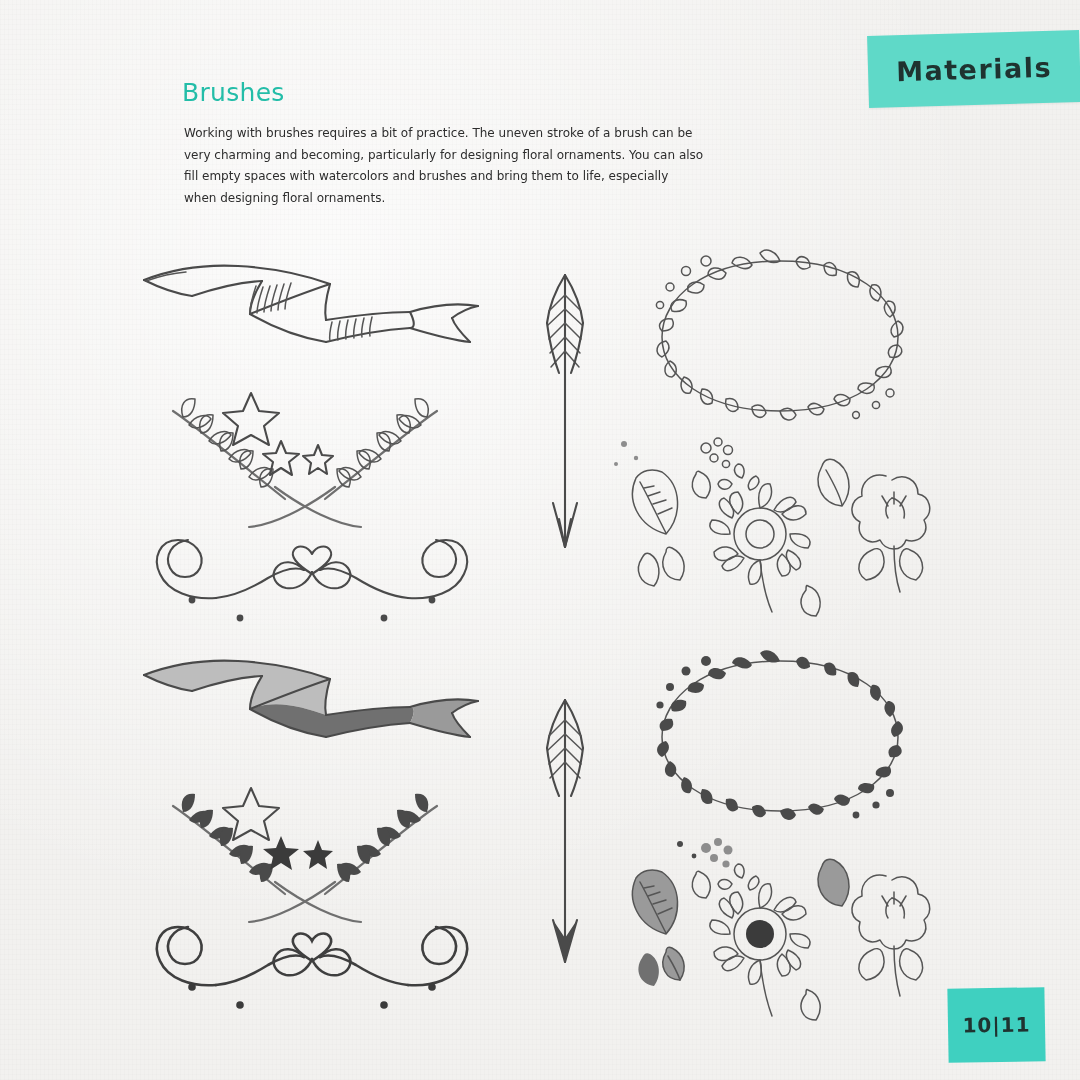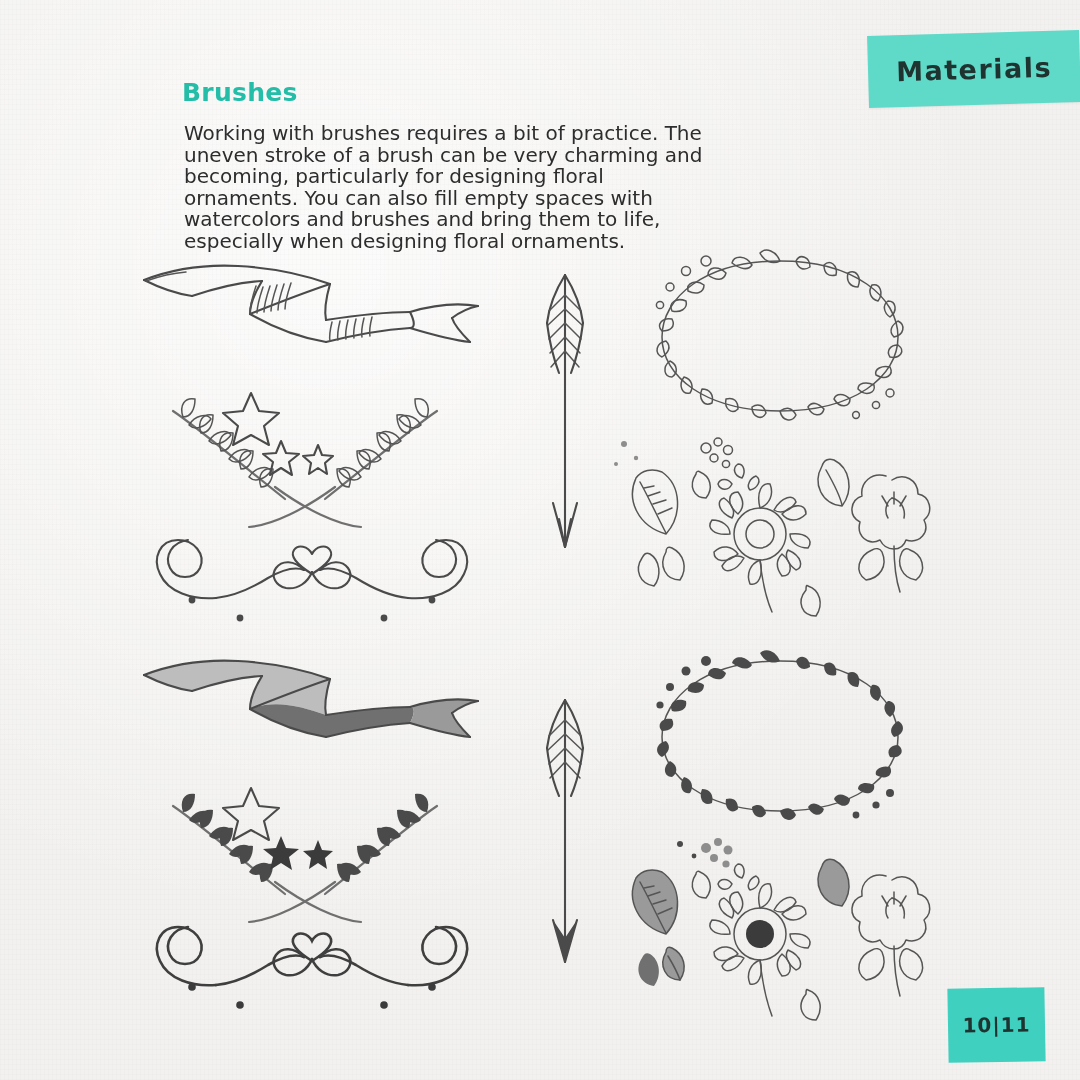--- a/index.html
+++ b/index.html
@@ -53,31 +53,31 @@
     color: #1f3330;
   }
 
   
   .heading {
     position: absolute;
     left: 182px;
     top: 78px;
     font-family: "DejaVu Sans", sans-serif;
     font-size: 25px;
-    font-weight: bold;
+    font-weight: normal;
     color: #23bda8;
     letter-spacing: 0.3px;
   }
   .body-text {
     position: absolute;
     left: 184px;
     top: 123px;
     width: 520px;
     font-family: "DejaVu Sans", sans-serif;
-    font-size: 20px;
+    font-size: 12px;
     line-height: 21.5px;
     color: #2d2d2d;
   }
 
   
   .art {
     position: absolute;
   }
   svg { display: block; overflow: visible; }
 

